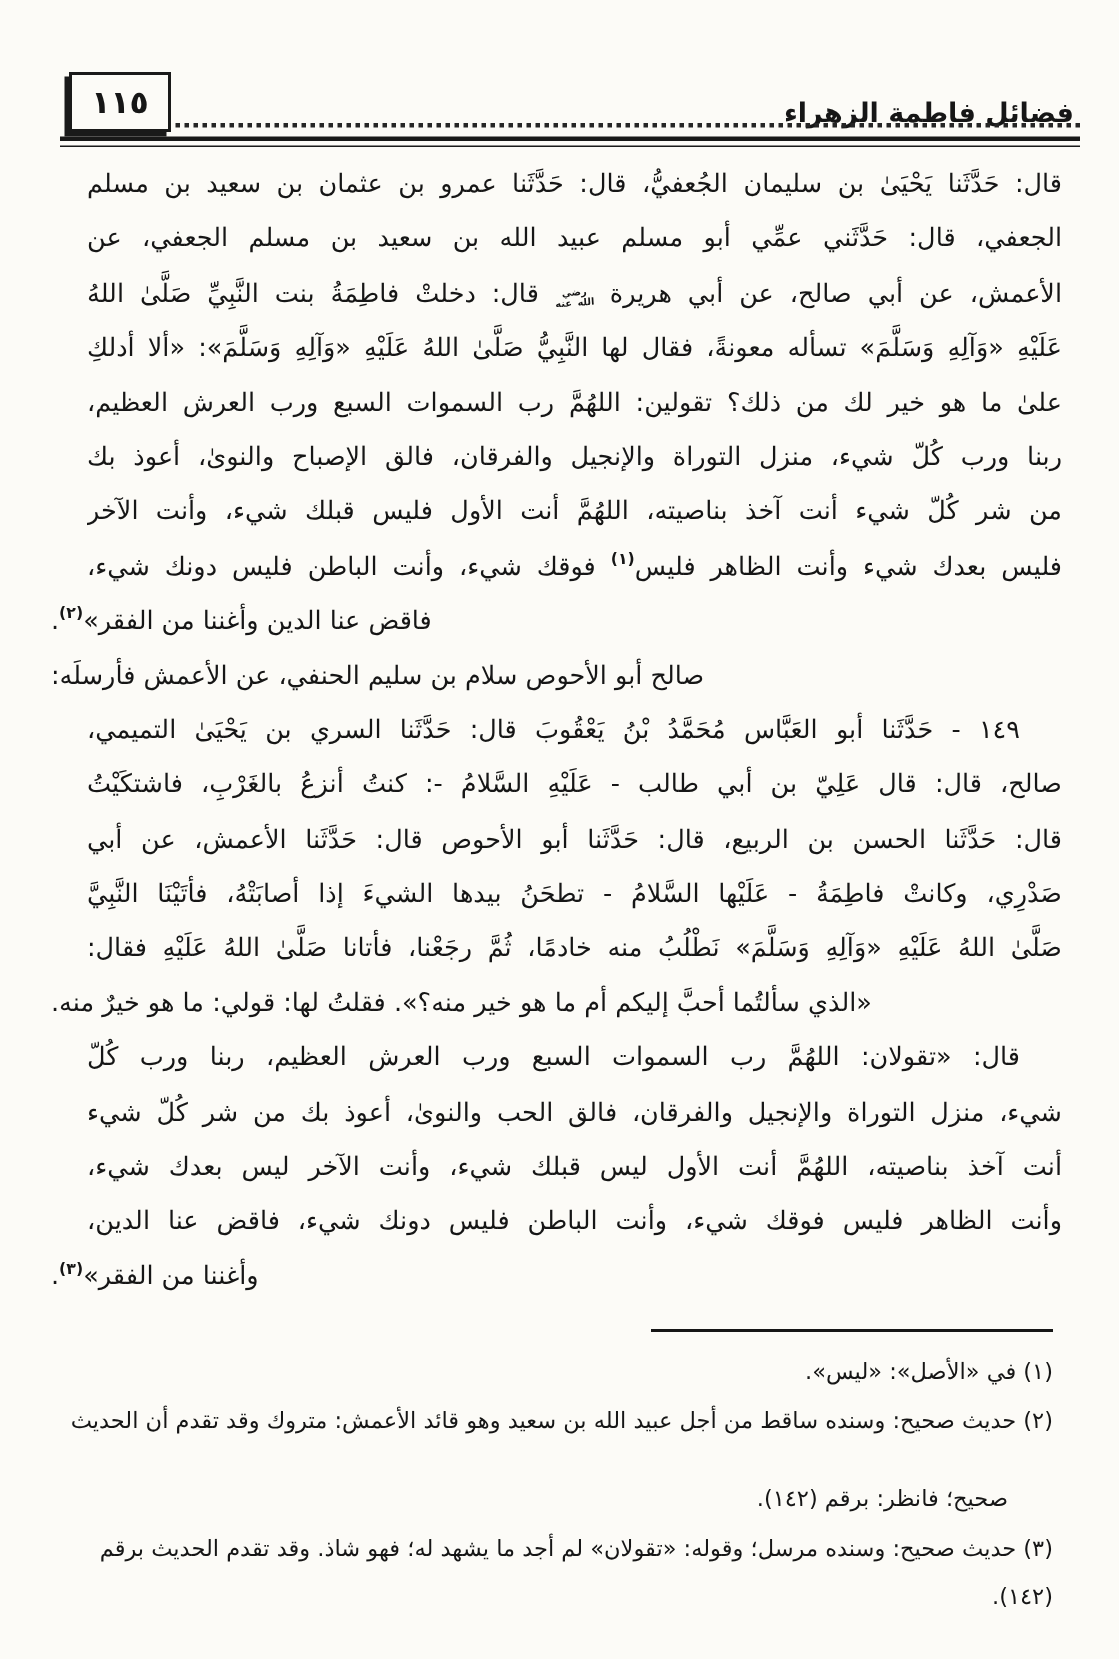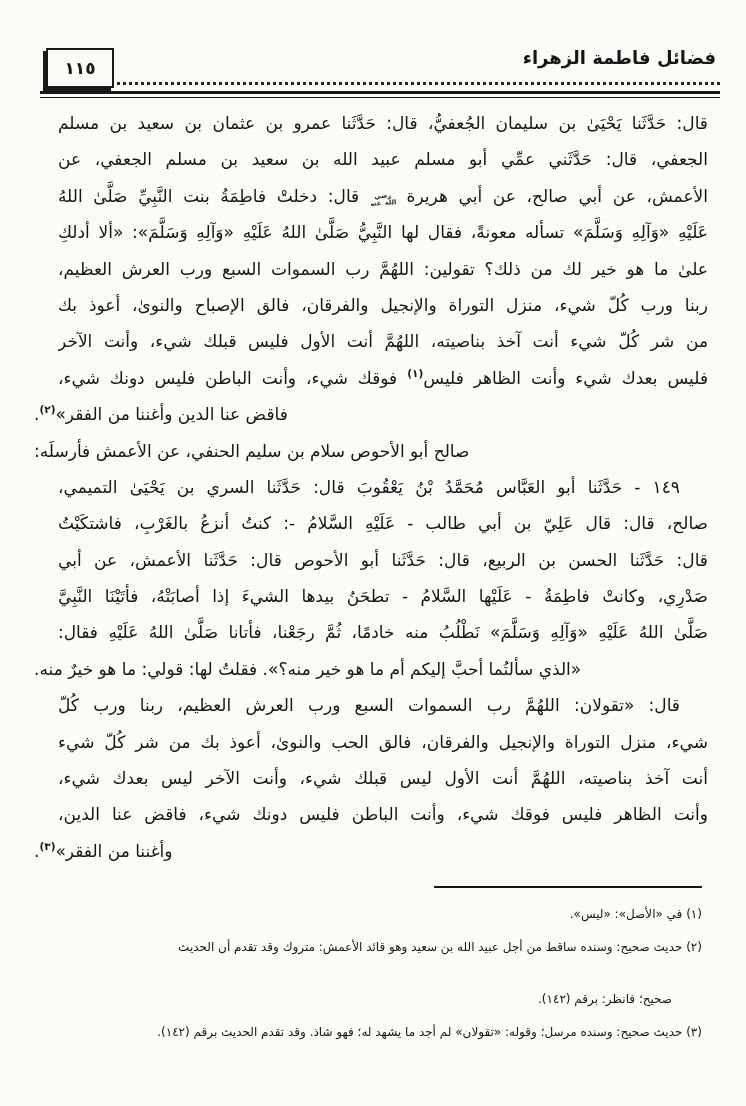--- a/index.html
+++ b/index.html
@@ -7,31 +7,31 @@
     position:relative;
     width:746px;height:1106px;
     background:#fcfbf7;
     color:#161616;
     font-family:"DejaVu Sans",sans-serif;
     direction:rtl;
     overflow:hidden;
   }
   
   .hdr-title{
-    position:absolute;top:47px;right:30px;
+    position:absolute;top:65px;right:30px;
     font-size:18px;font-weight:bold;letter-spacing:0;
   }
   .page-num-box{
     position:absolute;top:48px;left:46px;
     width:64px;height:36px;
     background:#fcfbf7;
     border:2px solid #1a1a1a;
     box-shadow:-3px 3px 0 #1a1a1a;
     display:flex;align-items:center;justify-content:center;
-    font-size:17px;font-weight:bold;
+    font-size:21px;font-weight:bold;
     z-index:3;
   }
   .dotted-rule{
     position:absolute;top:82px;left:52px;right:26px;
     border-bottom:3px dotted #262626;
     z-index:1;
   }
   .double-rule{
     position:absolute;top:91px;left:40px;right:26px;
     height:3px;
@@ -61,21 +61,21 @@
     white-space:normal;font-weight:bold;
     transform:rotate(-4deg);
   }
   
   .fn-divider{
     position:absolute;top:886px;right:44px;width:268px;
     border-top:2px solid #161616;
   }
   .footnotes{
     position:absolute;top:898px;right:44px;left:30px;
-    font-size:12px;
+    font-size:15px;
   }
   .fl{min-height:32.5px;line-height:32.5px;text-align:right;white-space:normal;}
   .fl.hang{padding-right:30px;margin-top:20px;}
 </style>
 </head>
 <body>
 
 <div class="page" style="background: rgb(252, 251, 247); color: rgb(22, 22, 22);">
 
   <div class="hdr-title">فضائل فاطمة الزهراء</div>

